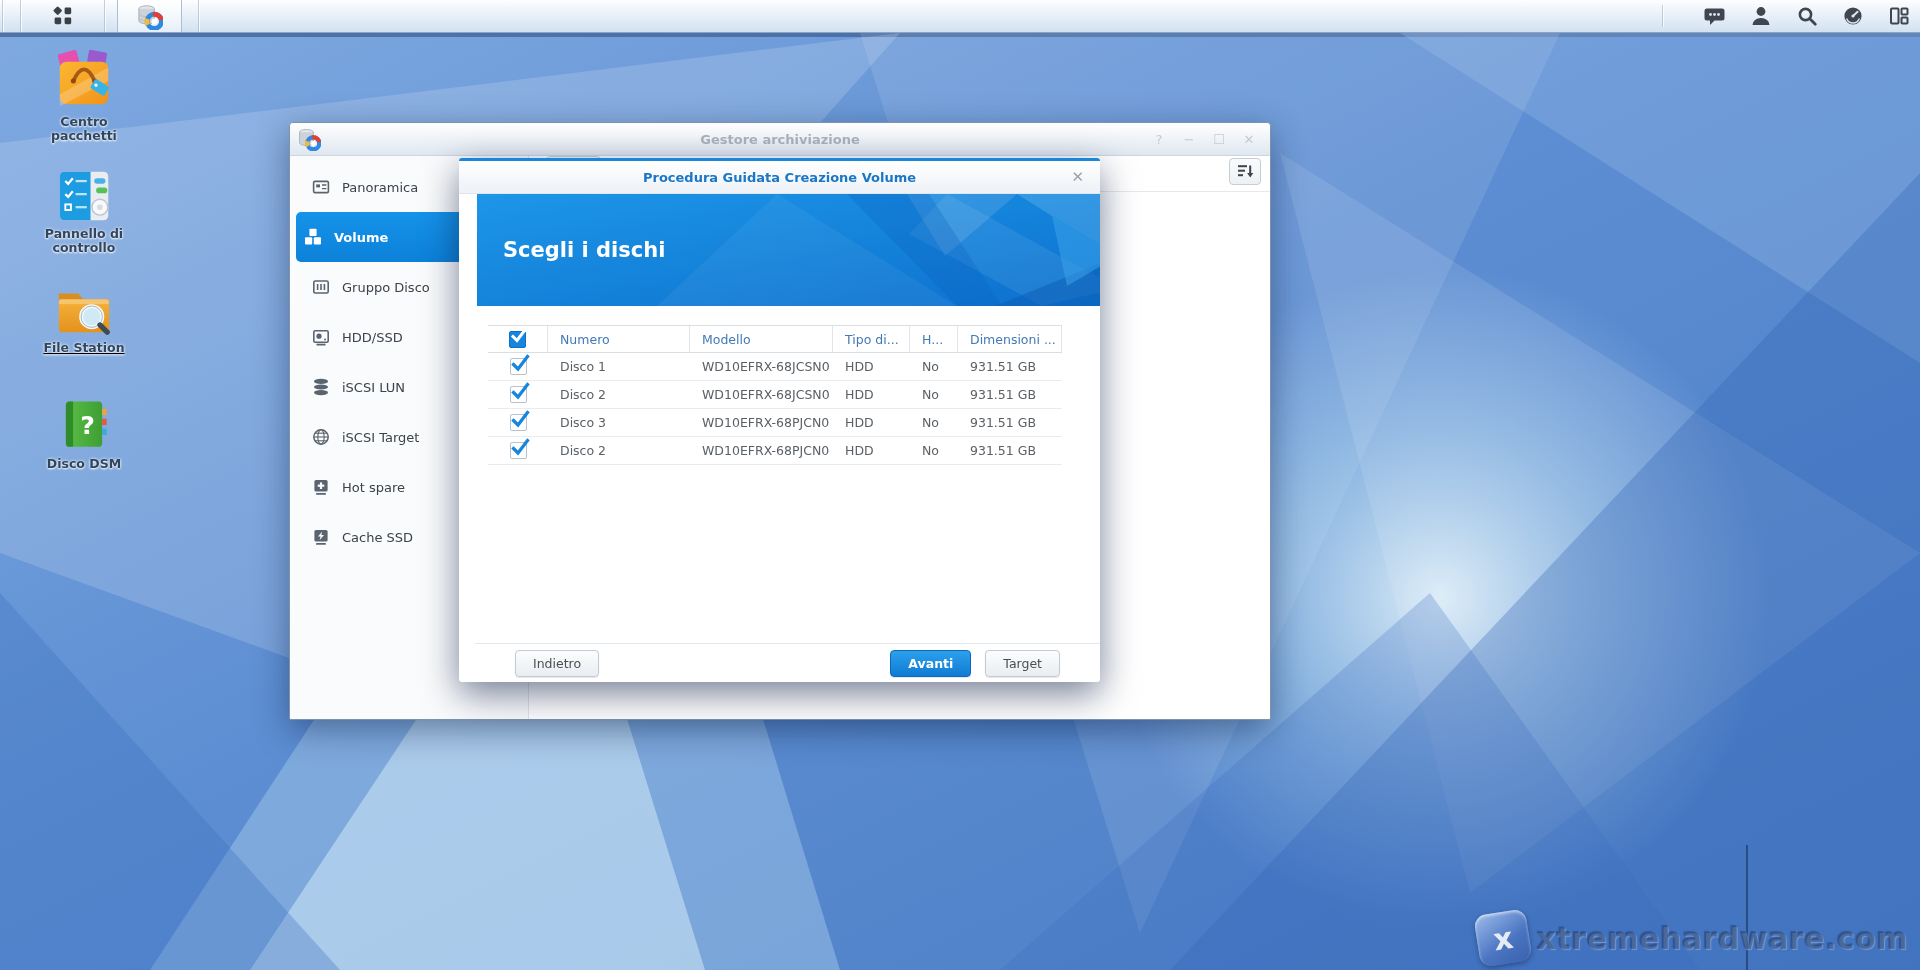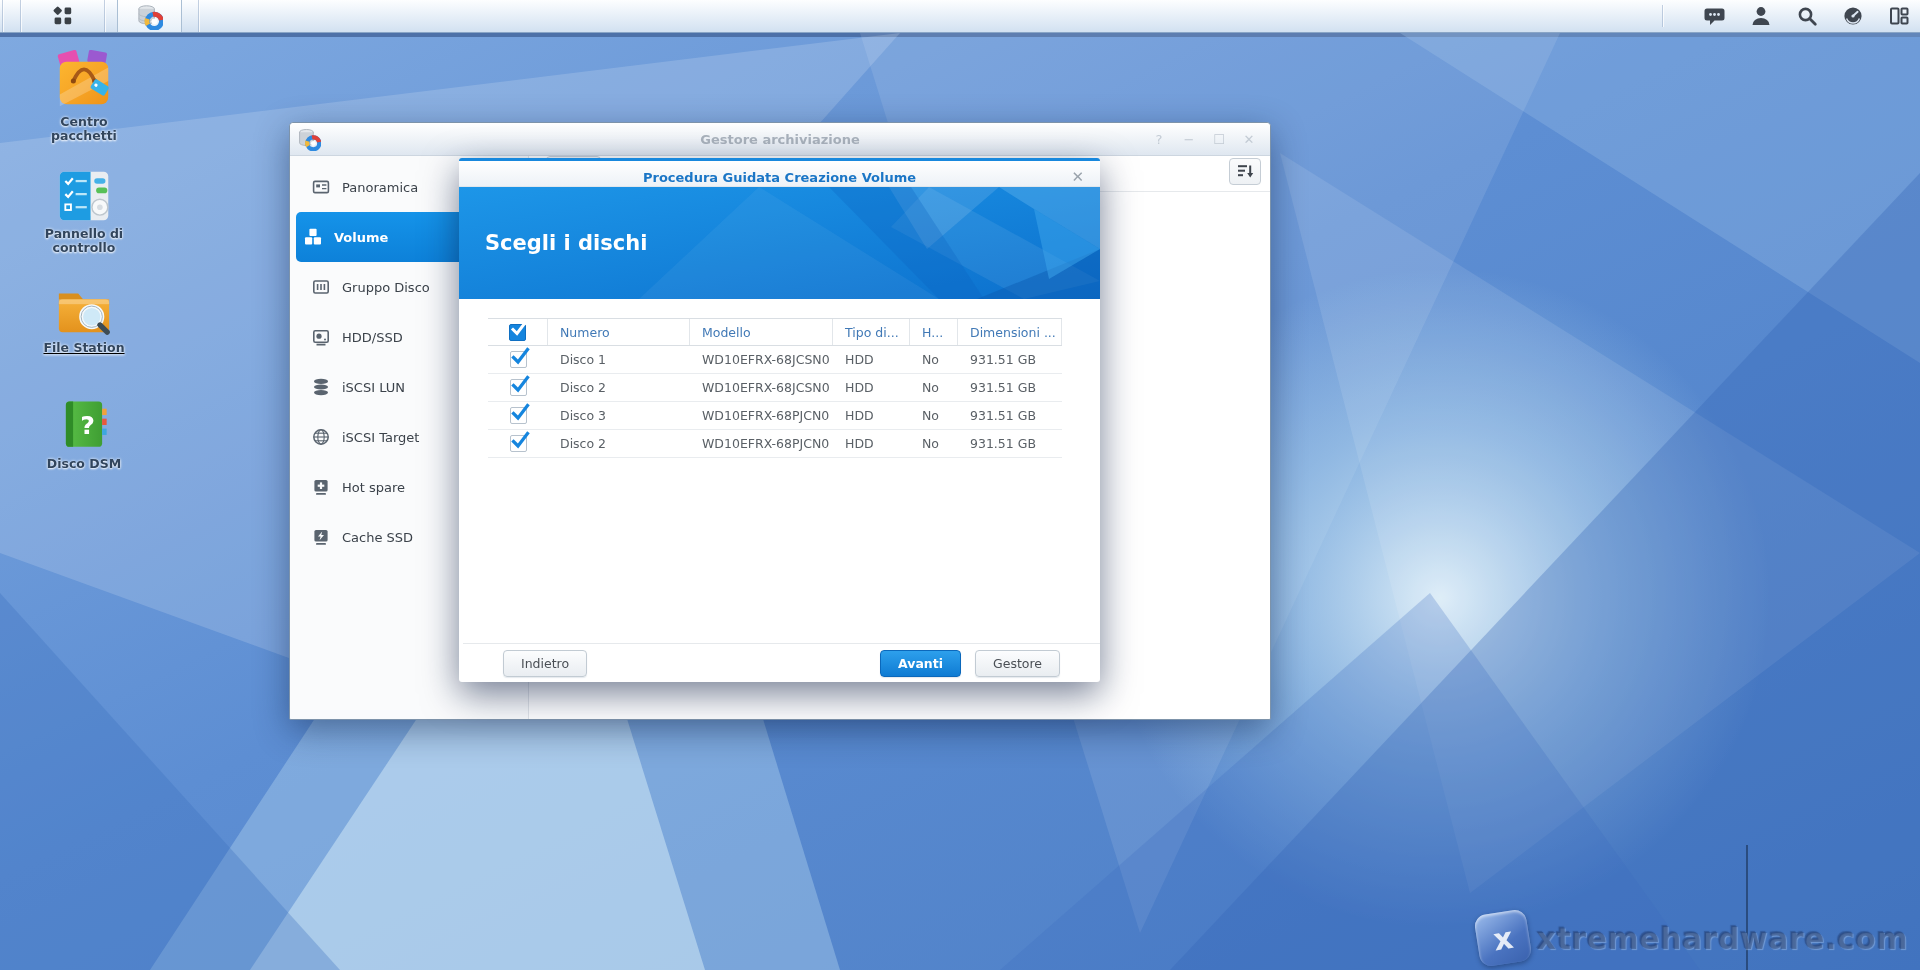--- a/index.html
+++ b/index.html
@@ -83,46 +83,46 @@
   #sort-btn { position:absolute; right:9px; top:2px; width:32px; height:27px;
     border:1px solid #c5cdd5; border-radius:4px;
     background:linear-gradient(#fafbfc,#eef1f4);
     display:flex; align-items:center; justify-content:center; }
   #content-sep { position:absolute; left:0; right:0; top:35px; height:1px; background:#e6e9ec; }
 
   
   #dialog { position:absolute; left:459px; top:158px; width:641px; height:524px;
     background:#fff; border-radius:3px; border-top:3px solid #1888dd;
     box-shadow:0 12px 36px rgba(8,24,62,.55); z-index:20; }
-  #dlg-titlebar { position:relative; height:26px;
+  #dlg-titlebar { position:relative; height:33px;
     background:linear-gradient(#ffffff,#edf2f7); border-bottom:1px solid #e0e6ec; }
   #dlg-title { line-height:33px; text-align:center; font-size:13px; font-weight:bold; color:#1b76c6; }
   #dlg-close { position:absolute; right:16px; top:0; height:33px; line-height:33px;
     font-size:15px; color:#9aa3ac; }
-  #dlg-banner { position:relative; height:112px; overflow:hidden; }
+  #dlg-banner { position:relative; height:112px; overflow:hidden;margin-left:18px; }
   #dlg-banner svg { position:absolute; left:0; top:0; }
   #dlg-heading { position:absolute; left:26px; top:44px; font-size:21px; font-weight:bold; color:#fff; }
   #dlg-body { position:relative; height:337px; }
 
   #tbl { position:absolute; left:29px; top:19px; width:574px; font-size:12.5px; }
   .trow { display:flex; height:28px; align-items:stretch; border-bottom:1px solid #e9ecef; color:#5a6066; }
   .trow.head { border-top:1px solid #d9dee3; border-bottom:1px solid #d9dee3; color:#4179b6; }
   .trow > div { display:flex; align-items:center; }
   .c0{width:60px; justify-content:center;} .c1{width:142px; padding-left:12px;}
   .c2{width:143px; padding-left:12px;} .c3{width:77px; padding-left:12px;}
   .c4{width:48px; padding-left:12px;} .c5{flex:1; padding-left:12px;}
   .trow.head > div { border-right:1px solid #e2e6ea; }
   .trow.head > div.c5 { border-right:1px solid #e2e6ea; }
 
   .cb { position:relative; width:17px; height:17px; background:#fff;
     border:1px solid #b7c2cd; border-radius:2px; }
   .cb svg { position:absolute; left:-1px; top:-5px; overflow:visible; }
   .cb.all { background:#1585de; border-color:#0f6fc2; }
 
-  #dlg-footer { position:absolute; left:4px; right:0; bottom:0; height:39px;
+  #dlg-footer { position:absolute; left:16px; right:0; bottom:0; height:39px;
     border-top:1px solid #e6e9ec; display:flex; align-items:center; padding:0 40px; gap:14px; }
   .btn { height:27px; padding:0 17px; border-radius:4px; font-size:12.5px;
     font-family:inherit; border:1px solid #c2cbd3; color:#4a4f55;
     background:linear-gradient(#fcfdfe,#e9edf1); box-shadow:0 1px 1px rgba(180,192,205,.35); }
   .btn.primary { margin-left:auto; background:linear-gradient(#2da0ec,#0f7bd3);
     border-color:#0b68bb; color:#fff; font-weight:600;text-align:right; }
 </style>
 </head>
 <body>
 
@@ -549,15 +549,15 @@
         <div class="c3">HDD</div>
         <div class="c4">No</div>
         <div class="c5">931.51 GB</div>
       </div>
     </div>
   </div>
 
   <div id="dlg-footer">
     <button class="btn">Indietro</button>
     <button class="btn primary">Avanti</button>
-    <button class="btn">Gestore</button>
+    <button class="btn">Target</button>
   </div>
 </div>
 
 </body></html>

